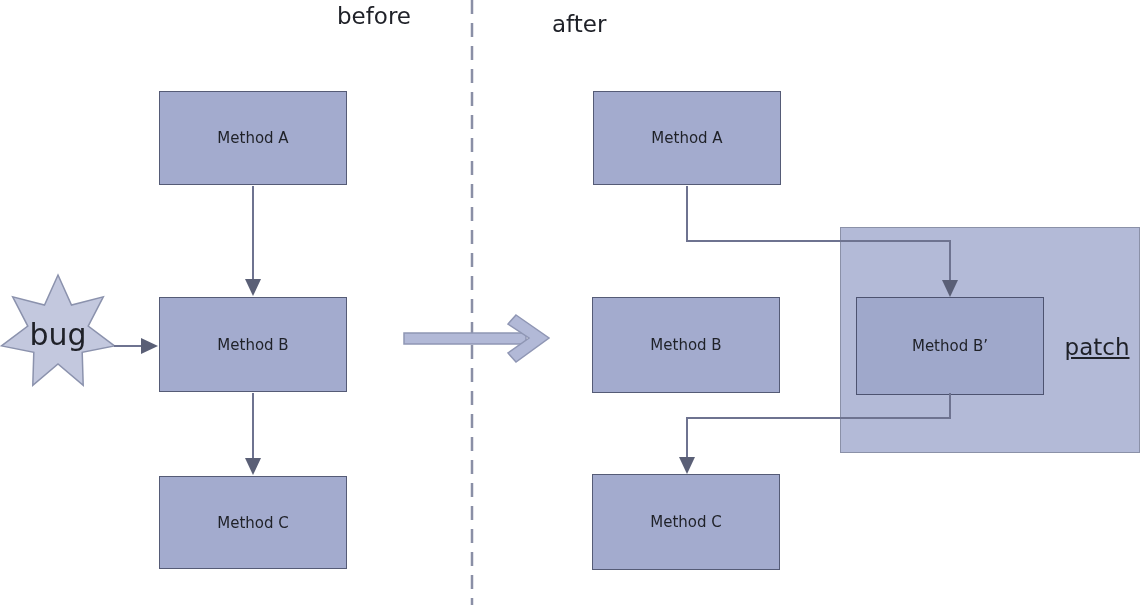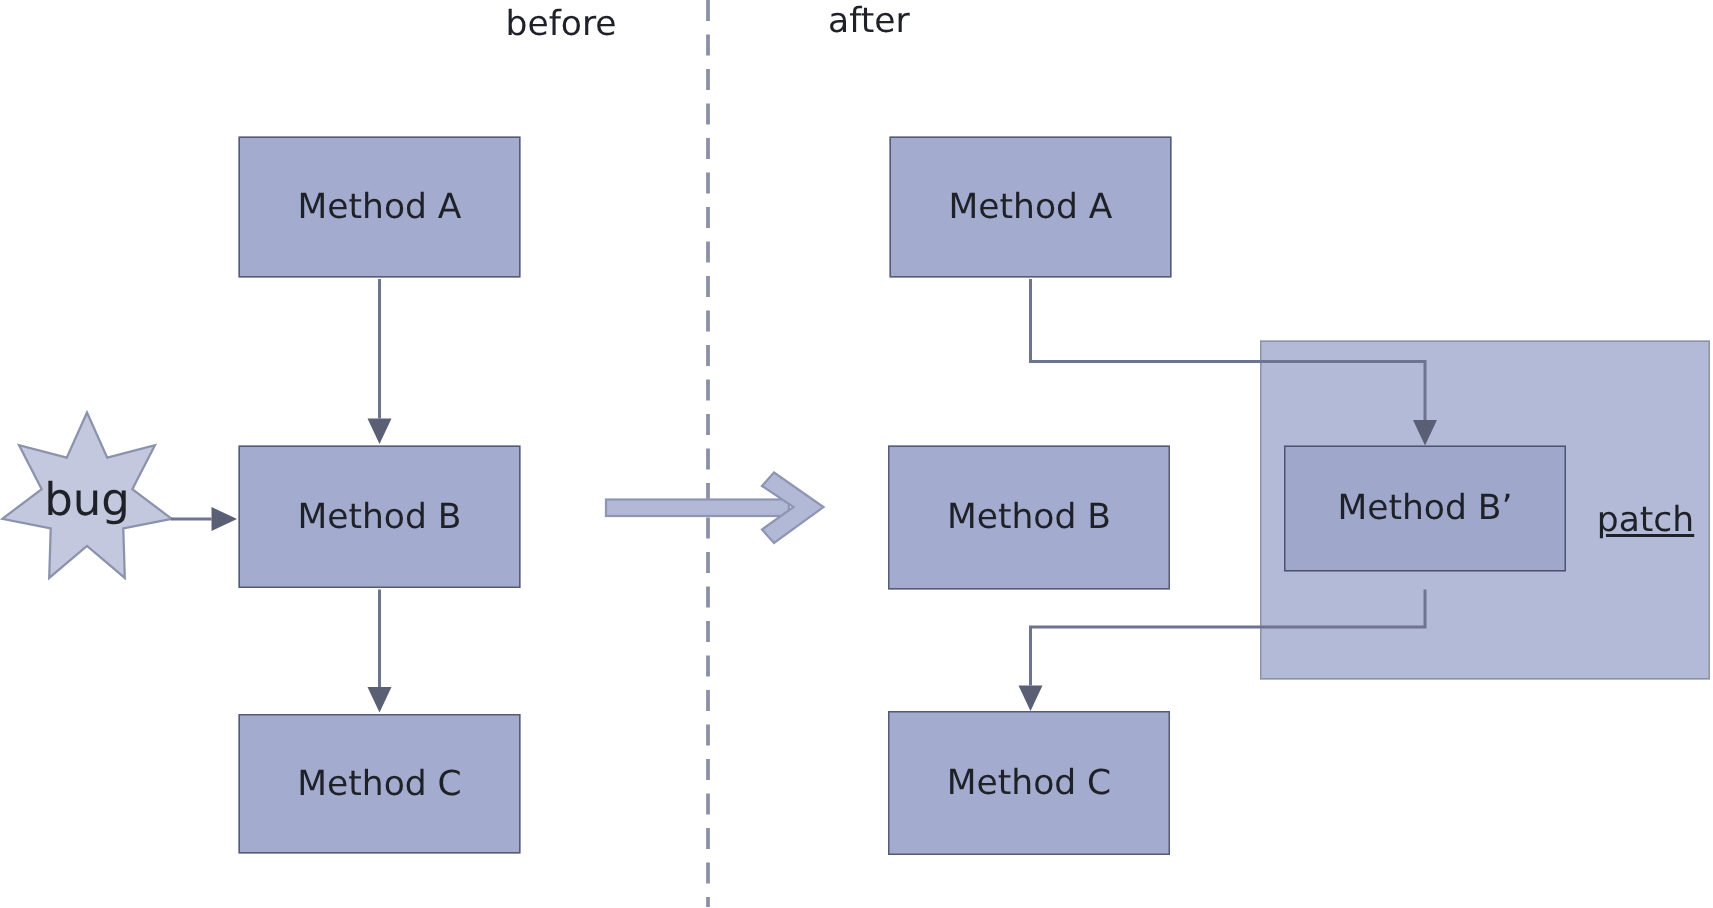--- a/index.html
+++ b/index.html
@@ -21,21 +21,21 @@
   }
   .method-box {
     position: absolute;
     width: 188px;
     height: 94px;
     background: #a3abce;
     border: 1px solid #555b76;
     display: flex;
     align-items: center;
     justify-content: center;
-    font-size: 23px;
+    font-size: 15px;
     color: #1f2128;
     box-sizing: border-box;
     z-index: 2;
     white-space: nowrap;
   }
   .patch-region {
     position: absolute;
     left: 840px;
     top: 227px;
     width: 300px;
@@ -56,37 +56,37 @@
     text-decoration: underline;
   }
   .bug-label {
     position: absolute;
     left: 58px;
     top: 334px;
     transform: translate(-50%, -50%);
     font-size: 30px;
     z-index: 4;
   }
-  .box-bprime { left: 856px; top: 297px; height: 84px; background: #9fa8cb; border-color: #4d5370; z-index: 2; }
+  .box-bprime { left: 856px; top: 297px; height: 98px; background: #9fa8cb; border-color: #4d5370; z-index: 2; }
   svg.overlay {
     position: absolute;
     left: 0; top: 0;
     width: 1142px;
     height: 605px;
     z-index: 3;
     pointer-events: none;
   }
 </style>
 </head>
 <body>
 
 <div class="stage">
 
   <div class="floating-label" style="left:337px; top:3px;">before</div>
-  <div class="floating-label" style="left:552px; top:1px;">after</div>
+  <div class="floating-label" style="left:552px; top:11px;">after</div>
 
   <div class="patch-region"></div>
   <div class="patch-label">patch</div>
 
   <div class="method-box" style="left:159px; top:91px;">
     <span>Method A</span>
   </div>
   <div class="method-box" style="left:159px; top:297px; height:95px;">
     <span>Method B</span>
   </div>

